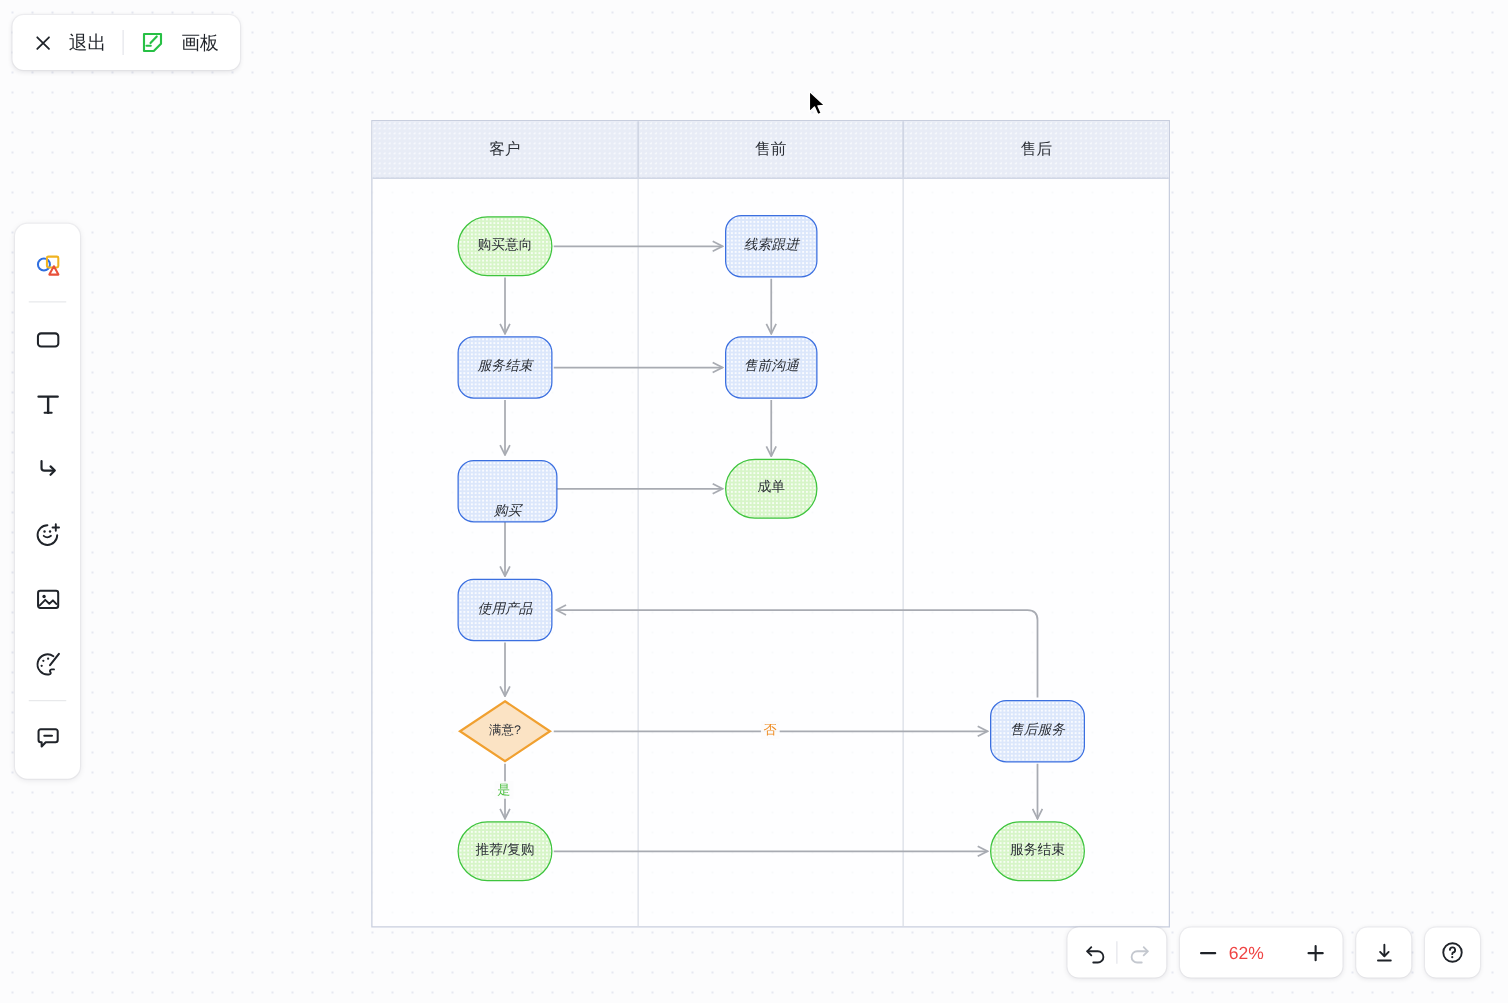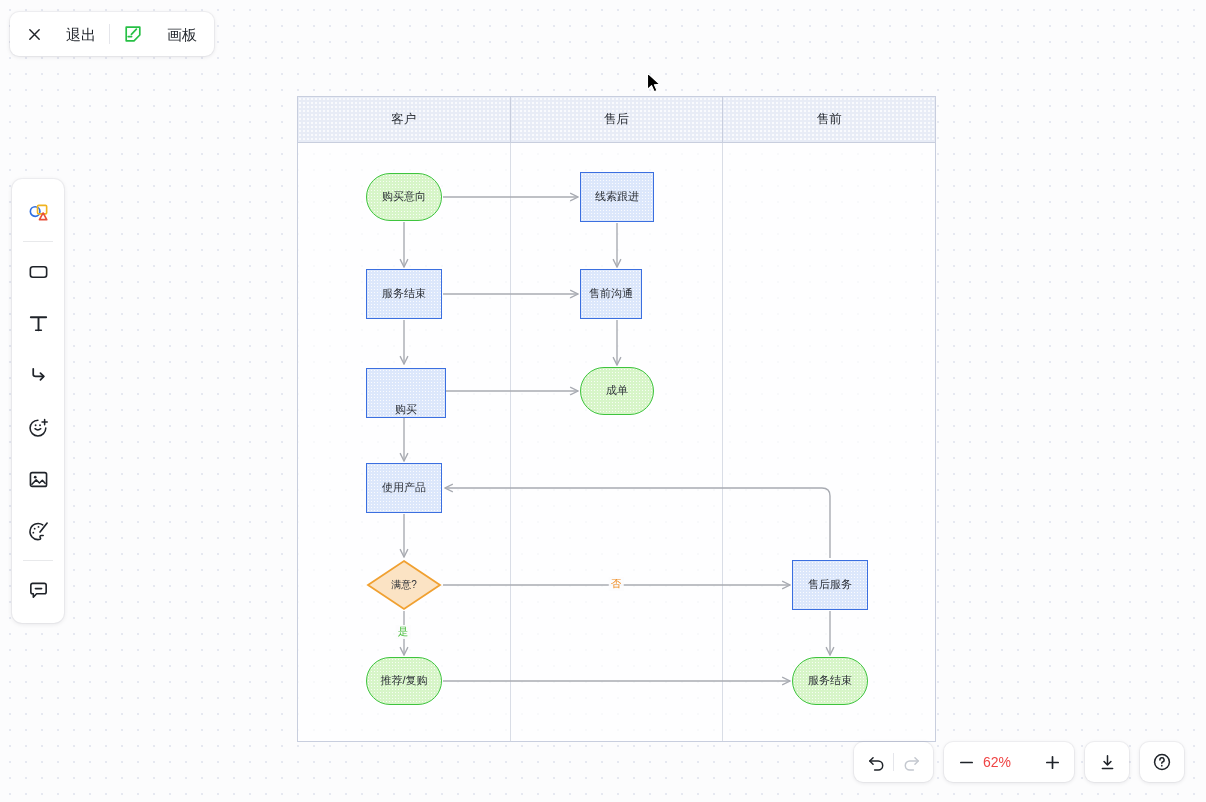--- a/index.html
+++ b/index.html
@@ -26,21 +26,21 @@
     align-items: center;
     background: #ffffff;
     border-radius: 9px;
     box-shadow: 0 1px 4px rgba(16, 24, 40, .10), 0 0 0 1px rgba(16,24,40,.04);
     padding: 0 6px;
     z-index: 30;
   }
   .tb-item {
     display: flex;
     align-items: center;
-    gap: 24px;
+    gap: 13px;
     height: 32px;
     padding: 0 11px;
     border-radius: 6px;
     cursor: pointer;
     color: #1f2329;
     font-size: 15px;
     white-space: nowrap;
   }
   .tb-sep {
     width: 1px;
@@ -149,24 +149,25 @@
     color: #2b2f36;
     box-sizing: border-box;
     text-align: center;
     line-height: 1.25;
     z-index: 6;
     cursor: pointer;
   }
   .node.proc {
     background: #dce7fb;
     border: 1.6px solid #3b6fe0;
-    border-radius: 0;
+    border-radius: 13px;
     background-image:
       radial-gradient(circle, rgba(255,255,255,.85) .7px, transparent .7px);
     background-size: 3px 3px;
+    font-style: italic;
   }
   .node.term {
     background: #d7f5c8;
     border: 1.6px solid #3ec43e;
     border-radius: 24px;
     background-image:
       radial-gradient(circle, rgba(255,255,255,.8) .7px, transparent .7px);
     background-size: 3px 3px;
   }
   .node.dec {
@@ -257,24 +258,24 @@
 <div id="app">
 
   <div class="canvas"></div>
 
   <div class="lane-wrap">
     <div class="lane-head-row">
       <div class="lane-head">
         <span>客户</span>
       </div>
       <div class="lane-head">
+        <span>售前</span>
+      </div>
+      <div class="lane-head">
         <span>售后</span>
-      </div>
-      <div class="lane-head">
-        <span>售前</span>
       </div>
     </div>
     <div class="lane-cols">
       <div class="lane-col"></div>
       <div class="lane-col"></div>
       <div class="lane-col"></div>
     </div>
   </div>
 
   <svg class="edges">
@@ -320,21 +321,21 @@
   </div>
 
   <div class="node proc" style="left:580px; top:172px; width:74px; height:50px;">
     <span>线索跟进</span>
   </div>
 
   <div class="node proc" style="left:366px; top:269px; width:76px; height:50px;">
     <span>服务结束</span>
   </div>
 
-  <div class="node proc" style="left:580px; top:269px; width:62px; height:50px;">
+  <div class="node proc" style="left:580px; top:269px; width:74px; height:50px;">
     <span>售前沟通</span>
   </div>
 
   <div class="node proc" style="left:366px; top:368px; width:80px; height:50px;align-items:flex-end;">
     <span>购买</span>
   </div>
 
   <div class="node term" style="left:580px; top:367px; width:74px; height:48px;">
     <span>成单</span>
   </div>

